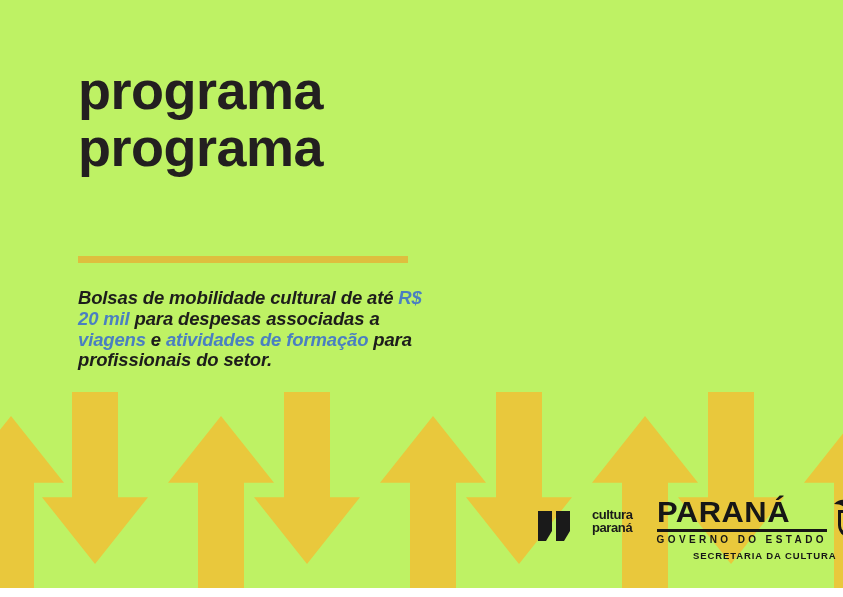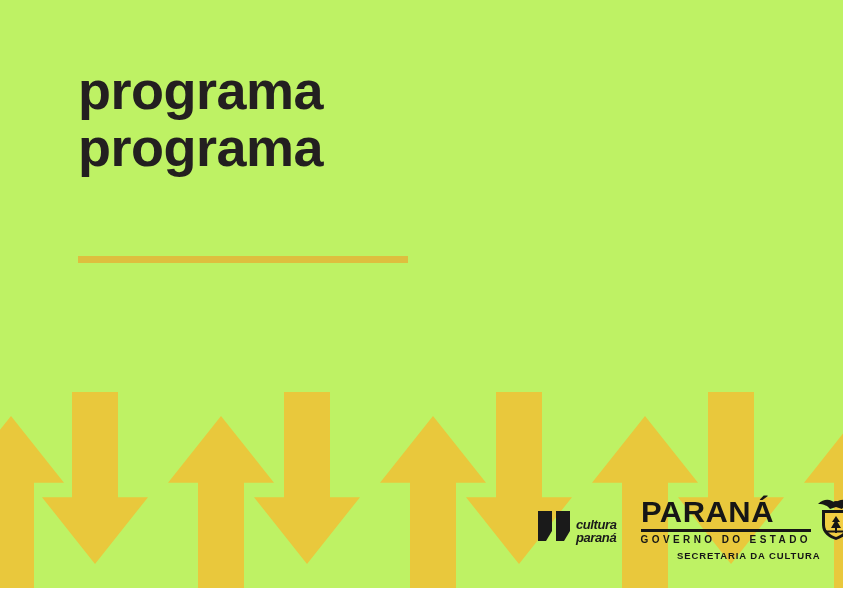--- a/index.html
+++ b/index.html
@@ -83,21 +83,21 @@
   #logos {
     position:absolute;
     left:536px; top:495px;
     display:flex;
     align-items:center;
     gap:24px;
     z-index:6;
   }
 
   
-  #logo-cultura { display:flex; align-items:flex-end; gap:0;font-style:italic; }
+  #logo-cultura { display:flex; align-items:flex-start; gap:16px; }
   #logo-cultura .quote-mark { display:block; }
   #logo-cultura .cp-words {
     color:#1A1A1A;
     font-weight:700;
     letter-spacing:-0.4px;
     line-height:12.5px;
     padding-bottom:3px;
   }
   #logo-cultura .cp-words span { display:block; font-size:13px; }
 
@@ -171,20 +171,21 @@
   <div id="headline">
 
     <div class="head-line l1">programa</div>
 
 
     <div class="head-line l3">programa</div>
   </div>
 
   <div id="divider"></div>
 
+  <p id="subcopy"><span>Bolsas de mobilidade cultural de até </span><span class="hl">R$ 20 mil</span><span> para despesas associadas a </span><span class="hl">viagens</span><span> e </span><span class="hl">atividades de formação</span><span> para profissionais do setor.</span></p>
 
   <div id="logos">
 
     <div id="logo-cultura">
       <span class="quote-mark">
         <svg width="40" height="34" viewBox="0 0 40 34" aria-hidden="true">
           <path d="M 2 2 L 16 2 L 16 22 L 10 32 L 2 32 Z" fill="#1A1A1A"></path>
           <path d="M 20 2 L 34 2 L 34 22 L 28 32 L 20 32 Z" fill="#1A1A1A"></path>
         </svg>
       </span>

